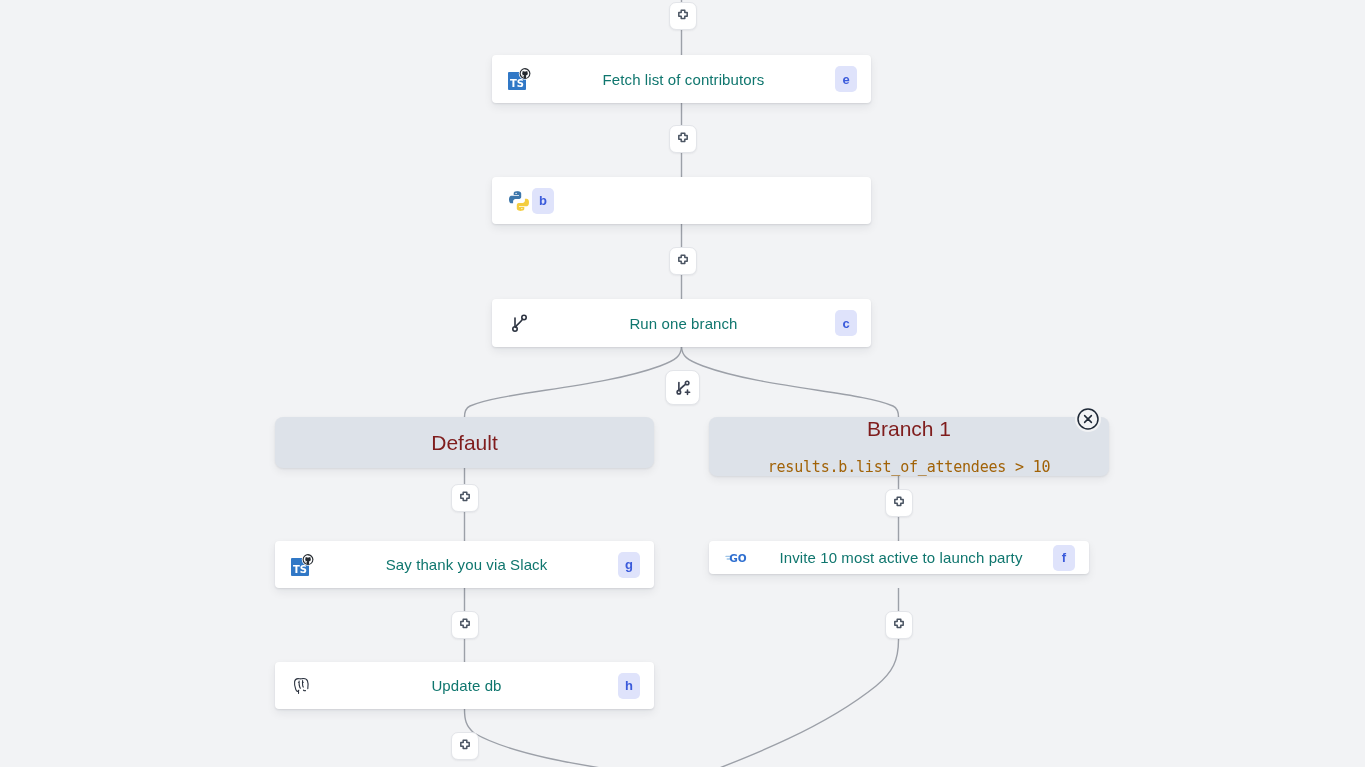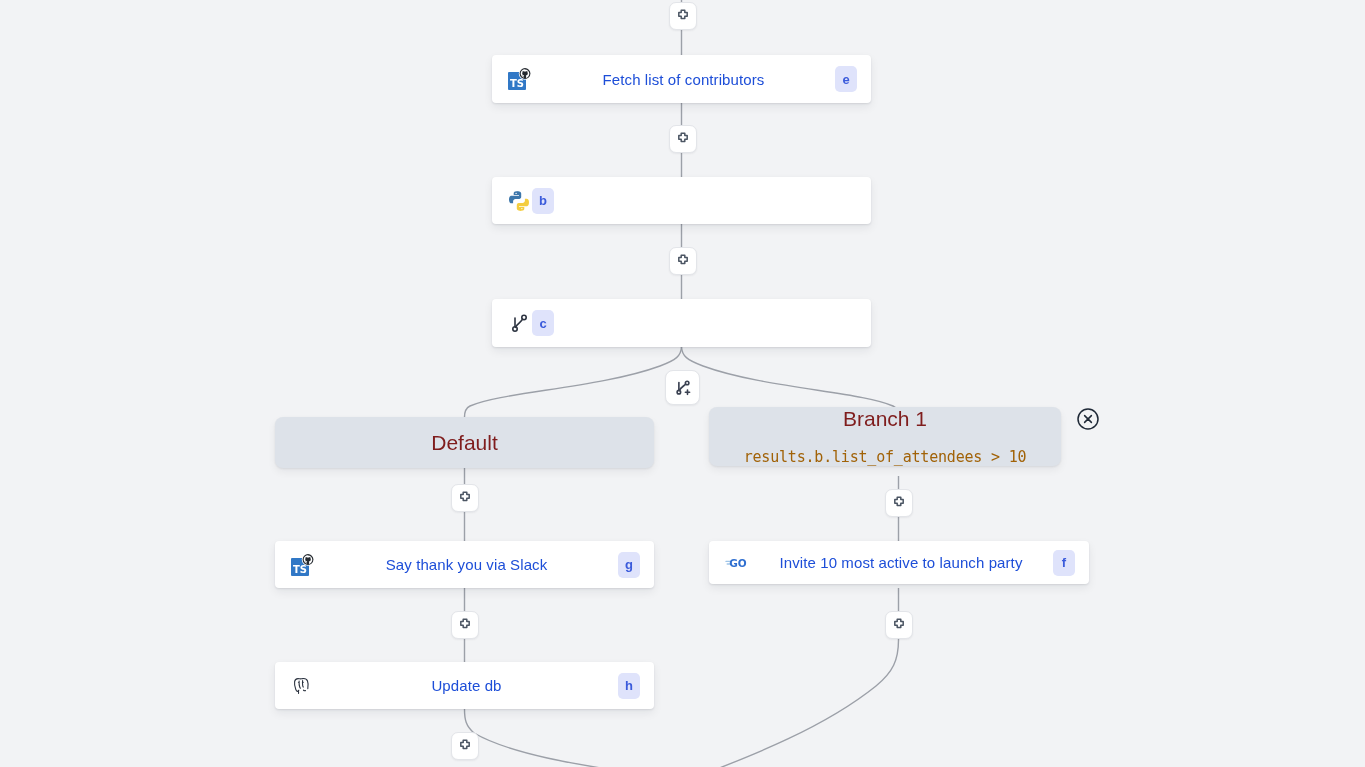--- a/index.html
+++ b/index.html
@@ -50,21 +50,21 @@
     display: flex;
     align-items: center;
     justify-content: center;
     position: relative;
     text-align: right;
   }
   .node-title {
     flex: 1 1 auto;
     text-align: center;
     font-size: 15px;
-    color: #1d4ed8;
+    color: #0f766e;
     letter-spacing: 0.1px;
     padding: 0 6px;
     white-space: nowrap;
     overflow: hidden;
     text-overflow: ellipsis;
   }
   .node-key {
     flex: 0 0 auto;
     width: 22px;
     height: 26px;
@@ -185,28 +185,29 @@
 
   <div class="node" style="left:492px; top:299px; width:379px; height:48px;">
     <span class="node-icon">
       <svg width="24" height="24" viewBox="0 0 24 24" fill="none" stroke="#2c3340" stroke-width="1.6" stroke-linecap="round" stroke-linejoin="round">
         <circle cx="8" cy="18" r="2.2"></circle>
         <circle cx="17" cy="6.5" r="2.2"></circle>
         <path d="M8 15.8 V7"></path>
         <path d="M15.6 8.2 C13.8 11.4 10.6 12.4 8.4 16.3"></path>
       </svg>
     </span>
+    <span class="node-title">Run one branch</span>
     <span class="node-key">c</span>
   </div>
 
   <div class="branch-box" style="left:275px; top:417px; width:379px; height:51px;">
     <span class="branch-name">Default</span>
   </div>
 
-  <div class="branch-box" style="left:709px; top:407px; width:352px; height:59px;text-align:right;">
+  <div class="branch-box" style="left:709px; top:417px; width:400px; height:59px;text-align:right;">
     <span class="branch-name">Branch 1</span>
     <span class="branch-expr">results.b.list_of_attendees &gt; 10</span>
   </div>
 
   <div class="close-btn" style="left:1075px; top:406px;">
     <svg width="26" height="26" viewBox="0 0 26 26" fill="none" stroke="#1f2937" stroke-width="1.5" stroke-linecap="round">
       <circle cx="13" cy="13" r="10"></circle>
       <path d="M9.6 9.6 L16.4 16.4 M16.4 9.6 L9.6 16.4"></path>
     </svg>
   </div>
@@ -218,21 +219,21 @@
         <text x="11" y="20.5" text-anchor="middle" font-family="DejaVu Sans, sans-serif" font-size="10" font-weight="bold" fill="#ffffff">TS</text>
         <circle cx="19" cy="7.5" r="6.2" fill="#ffffff"></circle>
         <circle cx="19" cy="7.5" r="5.4" fill="#24292f"></circle>
         <path d="M19 3.2c-2.4 0-4.3 1.9-4.3 4.3 0 1.9 1.2 3.5 2.9 4.1.2 0 .3-.1.3-.2v-.8c-1.2.3-1.5-.5-1.5-.5-.2-.5-.5-.6-.5-.6-.4-.3 0-.3 0-.3.4 0 .7.5.7.5.4.7 1.1.5 1.3.4 0-.3.2-.5.3-.6-1-.1-2-.5-2-2.2 0-.5.2-.9.5-1.2 0-.1-.2-.5 0-1.1 0 0 .4-.1 1.2.5.3-.1.7-.1 1.1-.1.4 0 .8 0 1.1.1.8-.6 1.2-.5 1.2-.5.2.6 0 1 0 1.1.3.3.5.7.5 1.2 0 1.7-1 2.1-2 2.2.2.1.3.4.3.9v1.3c0 .1.1.2.3.2 1.7-.6 2.9-2.2 2.9-4.1 0-2.4-1.9-4.3-4.3-4.3z" fill="#ffffff"></path>
       </svg>
     </span>
     <span class="node-title">Say thank you via Slack</span>
     <span class="node-key">g</span>
   </div>
 
-  <div class="node" style="left:709px; top:541px; width:380px; height:43px;">
+  <div class="node" style="left:709px; top:541px; width:380px; height:33px;">
     <span class="node-icon">
       <svg width="26" height="26" viewBox="0 0 26 26">
         <path d="M3 11.4 L7.2 11.4" stroke="#9fc5e8" stroke-width="1.4" stroke-linecap="round"></path>
         <path d="M4.2 14 L7.6 14" stroke="#9fc5e8" stroke-width="1.4" stroke-linecap="round"></path>
         <text x="15" y="16.5" text-anchor="middle" font-family="DejaVu Sans, sans-serif" font-size="10.5" font-weight="bold" fill="#2f6fd0">GO</text>
       </svg>
     </span>
     <span class="node-title">Invite 10 most active to launch party</span>
     <span class="node-key">f</span>
   </div>

